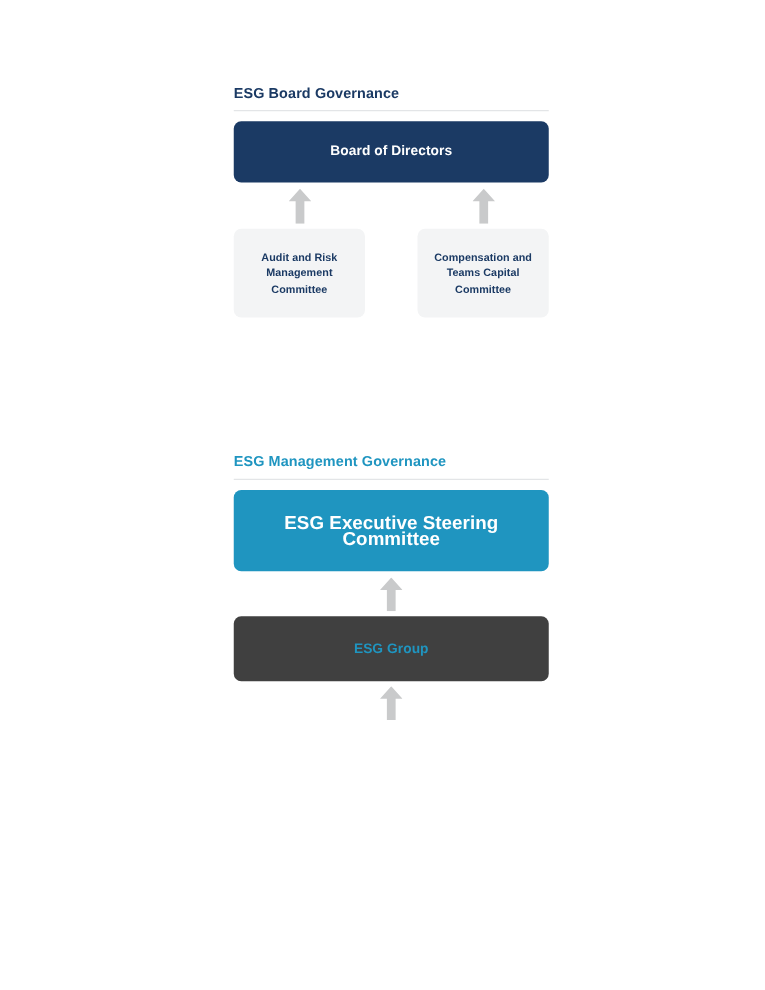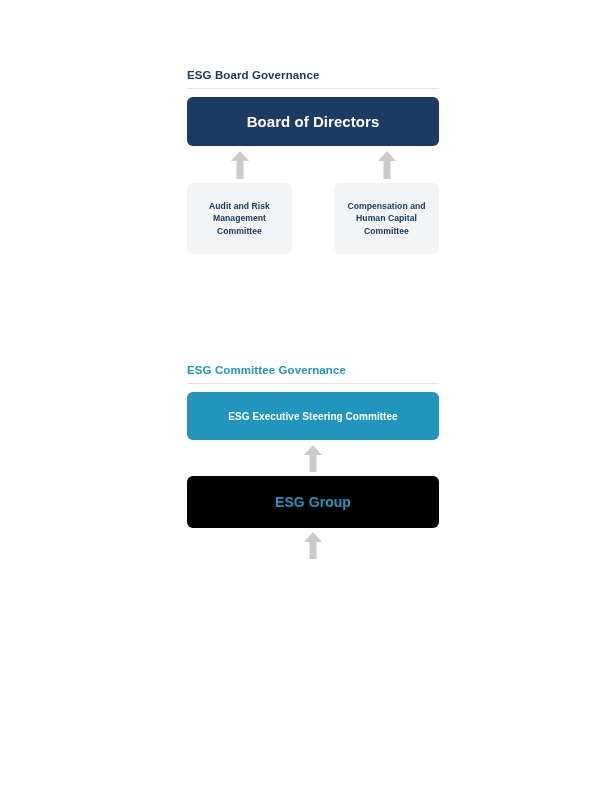--- a/index.html
+++ b/index.html
@@ -59,44 +59,44 @@
     justify-content: center;
     text-align: center;
     font-weight: bold;
     line-height: 13px;
     letter-spacing: 0.05px;
   }
 
   .node-primary-navy {
     background: #1b3a64;
     color: #ffffff;
-    font-size: 15px;
+    font-size: 11px;
     width: 252px;
     height: 49px;
   }
 
   .node-primary-teal {
     background: #1f95c0;
     color: #ffffff;
-    font-size: 10px;
+    font-size: 15px;
     width: 252px;
-    height: 48px;
+    height: 65px;
   }
 
   .node-muted-navy {
     background: #f3f4f5;
     color: #1b3a64;
     font-size: 8.6px;
     line-height: 12.5px;
   }
 
   .node-muted-teal {
-    background: #000000;
+    background: #404040;
     color: #1f95c0;
-    font-size: 14px;
+    font-size: 11px;
     width: 252px;
     height: 52px;
   }
 
   .committee-row {
     display: flex;
     justify-content: space-between;
     width: 252px;
   }
   .committee-box {
@@ -149,29 +149,29 @@
           <polygon points="9,0 18,10 12.5,10 12.5,28 5.5,28 5.5,10 0,10" fill="#c9cacb"></polygon>
         </svg>
       </div>
     </div>
 
     <div class="committee-row">
       <div class="node node-muted-navy committee-box">
         <span>Audit and Risk Management Committee</span>
       </div>
       <div class="node node-muted-navy committee-box">
-        <span>Compensation and Human Capital Committee</span>
+        <span>Compensation and Teams Capital Committee</span>
       </div>
     </div>
 
   </div>
 
   <div class="section" id="section-management">
 
-    <div class="section-heading" id="heading-management">ESG Committee Governance</div>
+    <div class="section-heading" id="heading-management">ESG Management Governance</div>
 
     <div class="section-rule"></div>
 
     <div class="node node-primary-teal">ESG Executive Steering Committee</div>
 
     <div class="gap-arrow-mgmt arrow-row">
       <div class="arrow-wrap" style="width:252px;">
         <svg class="arrow-up" width="18" height="27" viewBox="0 0 18 27">
           <polygon points="9,0 18,10 12.5,10 12.5,27 5.5,27 5.5,10 0,10" fill="#c9cacb"></polygon>
         </svg>

